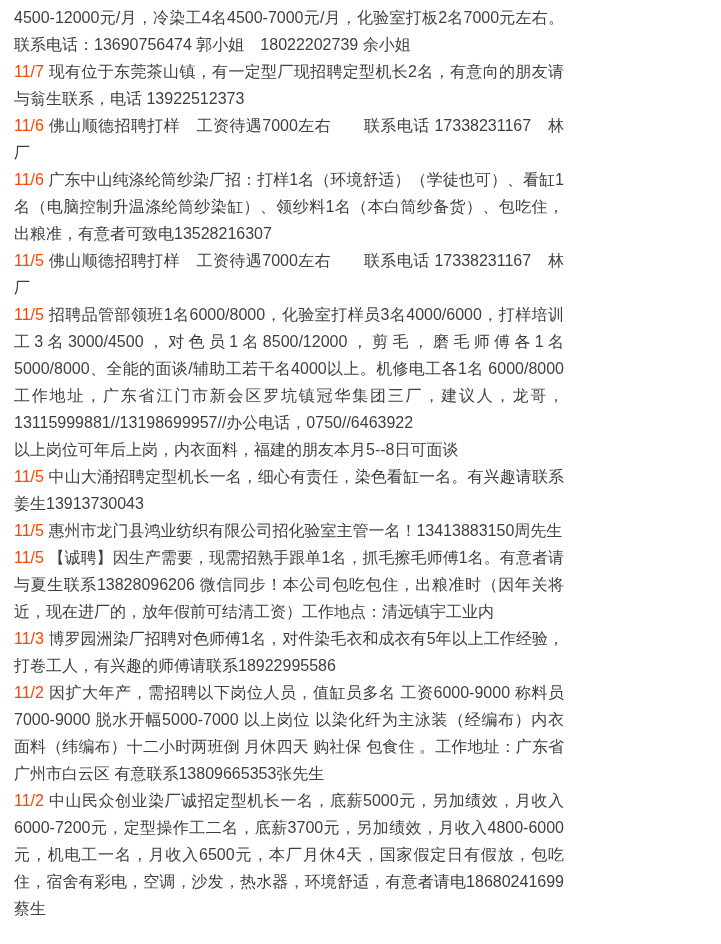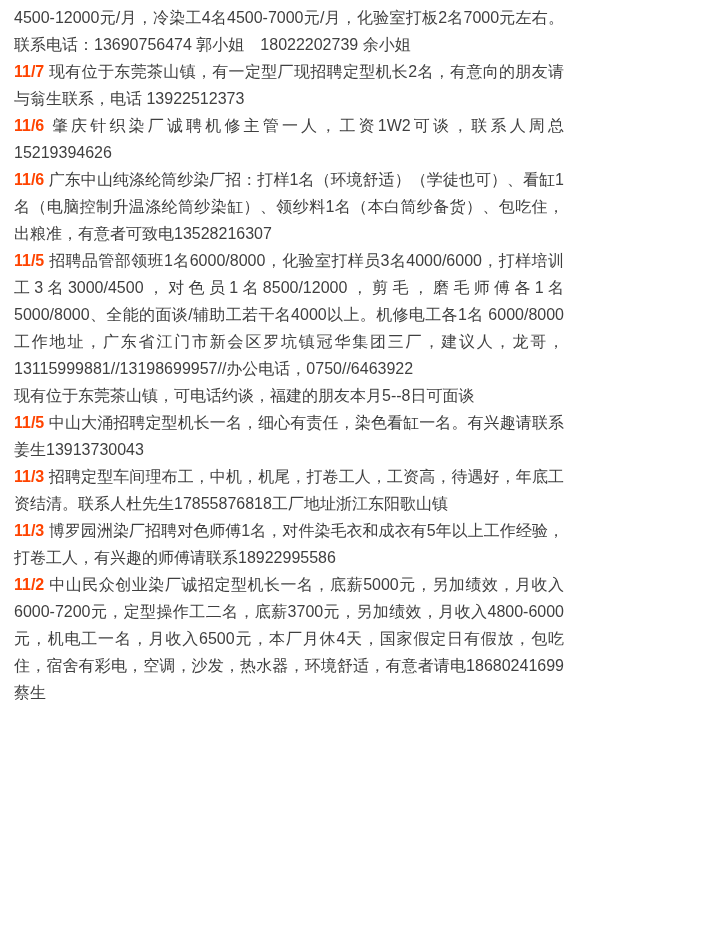--- a/index.html
+++ b/index.html
@@ -26,32 +26,35 @@
     padding: 0;
     font-size: 16px;
     line-height: 27px;
     color: var(--text-color, #3f3f3f);
     text-align: justify;
     text-justify: inter-character;
     word-break: break-word;
   }
   p.posting .date {
     color: var(--date-color, #ff4400);
-    font-weight: bold;
+    font-weight: normal;
   }
 </style>
 </head>
 <body style="--text-color: #3f3f3f; --date-color: #ff4400; background: rgb(255, 255, 255);">
 
 <div class="doc">
   <div>
       <p class="posting"><span>4500-12000元/月，冷染工4名4500-7000元/月，化验室打板2名7000元左右。联系电话：13690756474 郭小姐　18022202739 余小姐</span></p>
       <p class="posting"><span class="date">11/7</span> <span>现有位于东莞茶山镇，有一定型厂现招聘定型机长2名，有意向的朋友请与翁生联系，电话 13922512373</span></p>
-      <p class="posting"><span class="date">11/6</span> <span>肇庆针织染厂诚聘机修主管一人，工资1W2可谈，联系人周总15219394626</span></p>
+      <p class="posting"><span class="date">11/6</span> <span>佛山顺德招聘打样　工资待遇7000左右　　联系电话 17338231167　林厂</span></p>
       <p class="posting"><span class="date">11/6</span> <span>广东中山纯涤纶筒纱染厂招：打样1名（环境舒适）（学徒也可）、看缸1名（电脑控制升温涤纶筒纱染缸）、领纱料1名（本白筒纱备货）、包吃住，出粮准，有意者可致电13528216307</span></p>
+      <p class="posting"><span class="date">11/5</span> <span>佛山顺德招聘打样　工资待遇7000左右　　联系电话 17338231167　林厂</span></p>
       <p class="posting"><span class="date">11/5</span> <span>招聘品管部领班1名6000/8000，化验室打样员3名4000/6000，打样培训工3名3000/4500，对色员1名8500/12000，剪毛，磨毛师傅各1名5000/8000、全能的面谈/辅助工若干名4000以上。机修电工各1名 6000/8000 工作地址，广东省江门市新会区罗坑镇冠华集团三厂，建议人，龙哥，13115999881//13198699957//办公电话，0750//6463922</span></p>
-      <p class="posting"><span>现有位于东莞茶山镇，可电话约谈，福建的朋友本月5--8日可面谈</span></p>
+      <p class="posting"><span>以上岗位可年后上岗，内衣面料，福建的朋友本月5--8日可面谈</span></p>
       <p class="posting"><span class="date">11/5</span> <span>中山大涌招聘定型机长一名，细心有责任，染色看缸一名。有兴趣请联系姜生13913730043</span></p>
-      <p class="posting"><span class="date">11/3</span> <span>招聘定型车间理布工，中机，机尾，打卷工人，工资高，待遇好，年底工资结清。联系人杜先生17855876818工厂地址浙江东阳歌山镇</span></p>
+      <p class="posting"><span class="date">11/5</span> <span>惠州市龙门县鸿业纺织有限公司招化验室主管一名！13413883150周先生</span></p>
+      <p class="posting"><span class="date">11/5</span> <span>【诚聘】因生产需要，现需招熟手跟单1名，抓毛擦毛师傅1名。有意者请与夏生联系13828096206 微信同步！本公司包吃包住，出粮准时（因年关将近，现在进厂的，放年假前可结清工资）工作地点：清远镇宇工业内</span></p>
       <p class="posting"><span class="date">11/3</span> <span>博罗园洲染厂招聘对色师傅1名，对件染毛衣和成衣有5年以上工作经验，打卷工人，有兴趣的师傅请联系18922995586</span></p>
+      <p class="posting"><span class="date">11/2</span> <span>因扩大年产，需招聘以下岗位人员，值缸员多名 工资6000-9000 称料员7000-9000 脱水开幅5000-7000 以上岗位 以染化纤为主泳装（经编布）内衣面料（纬编布）十二小时两班倒 月休四天 购社保 包食住 。工作地址：广东省广州市白云区 有意联系13809665353张先生</span></p>
       <p class="posting"><span class="date">11/2</span> <span>中山民众创业染厂诚招定型机长一名，底薪5000元，另加绩效，月收入6000-7200元，定型操作工二名，底薪3700元，另加绩效，月收入4800-6000元，机电工一名，月收入6500元，本厂月休4天，国家假定日有假放，包吃住，宿舍有彩电，空调，沙发，热水器，环境舒适，有意者请电18680241699蔡生</span></p>
     </div>
 </div>
 
 </body></html>

